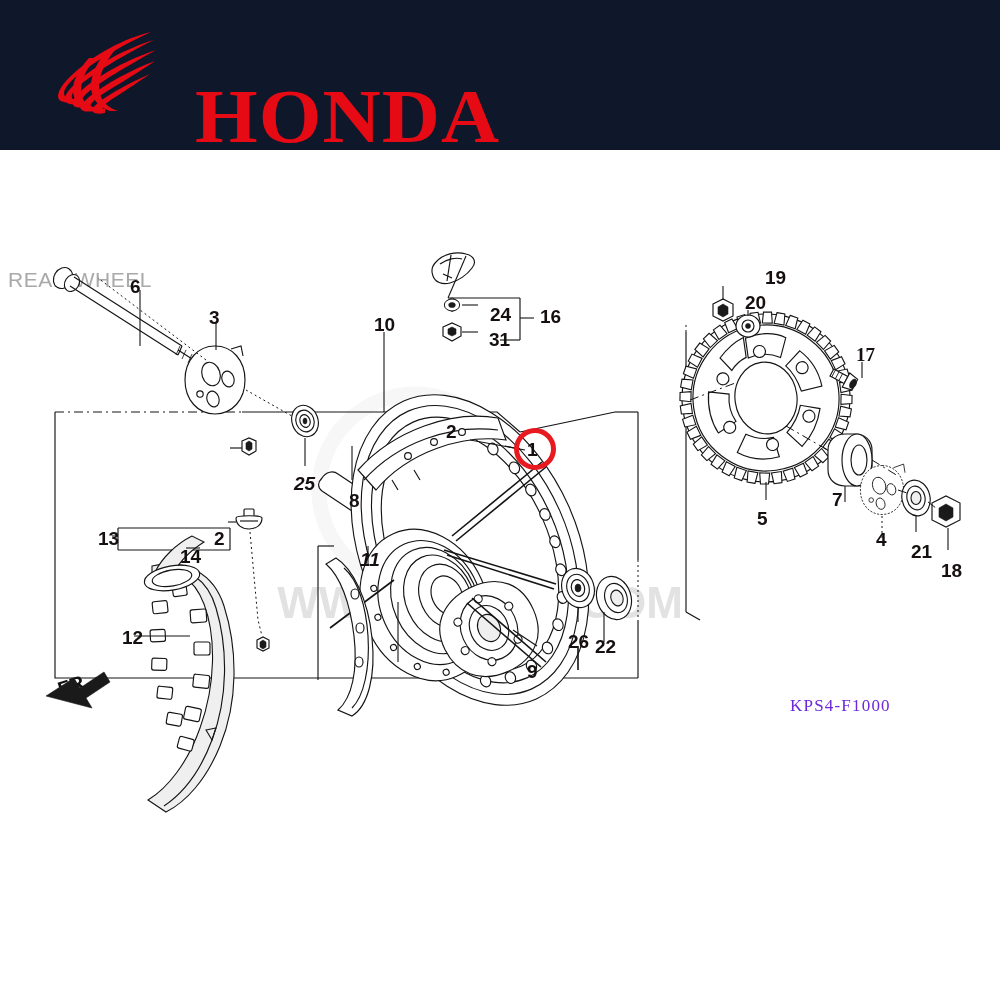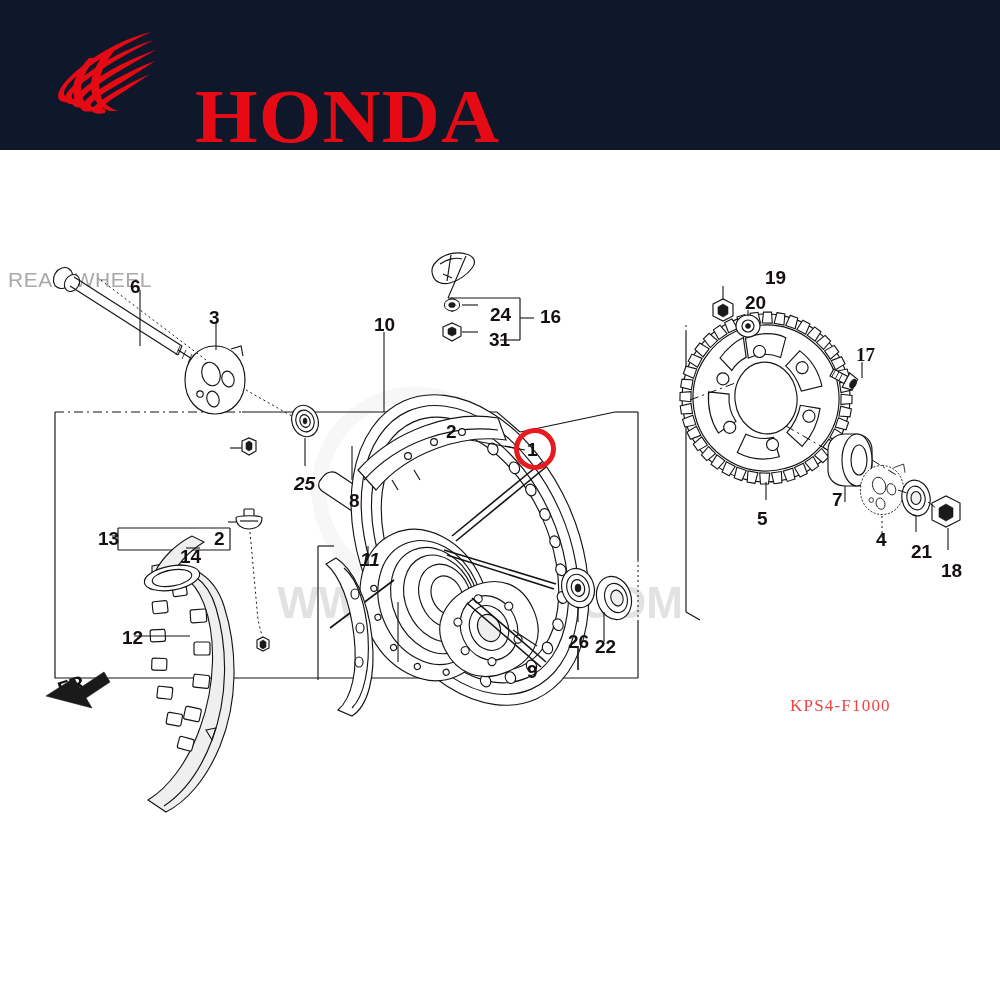--- a/index.html
+++ b/index.html
@@ -39,21 +39,21 @@
   .watermark-title{
     position:absolute;left:8px;top:118px;
     font-family:"Liberation Sans", sans-serif;
     font-size:21px;color:#a9a9a9;letter-spacing:.5px;
     white-space:nowrap;user-select:none;
   }
 
   .drawing-code{
     position:absolute;left:790px;top:546px;
     font-family:"Liberation Serif", serif;
-    font-size:17px;color:#ef4444;letter-spacing:1.2px;white-space:nowrap;
+    font-size:17px;color:#6d28d9;letter-spacing:1.2px;white-space:nowrap;
   }
 
   .fr-mark{
     position:absolute;left:62px;top:528px;
     font-family:"Liberation Sans", sans-serif;
     font-weight:bold;font-size:20px;color:#111;
     transform:rotate(-18deg);transform-origin:left bottom;
     white-space:nowrap;
   }
 

